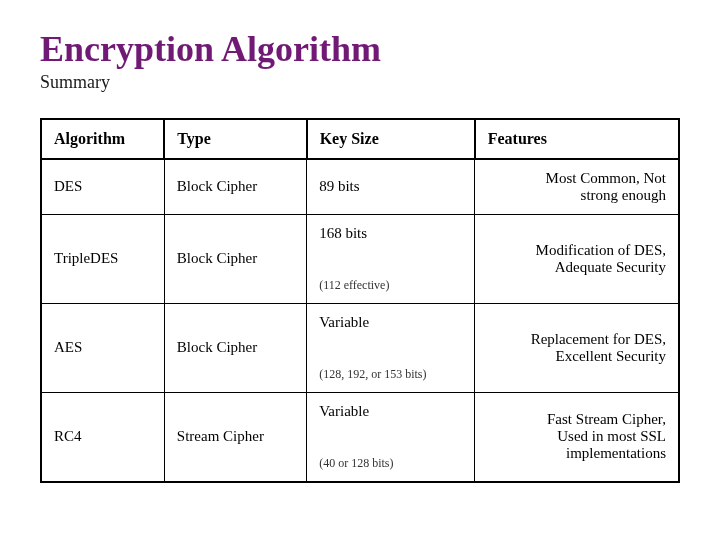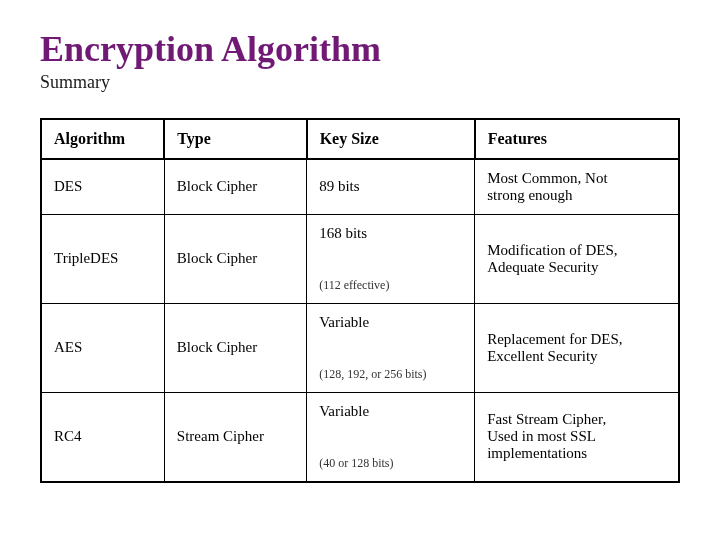--- a/index.html
+++ b/index.html
@@ -48,21 +48,21 @@
       background: #fff;
     }
 
     tbody tr td {
       border: 1px solid #000;
       padding: 10px 12px;
       vertical-align: middle;
     }
 
     .features-cell {
-      text-align: left;
+      text-align: right;
     }
 
     .small-text {
       font-size: 12px;
       color: #333;
       display: block;
       margin-top: 36px;
     }
   </style>
 </head>
@@ -106,21 +106,21 @@
         <span>Adequate Security</span>
       </td>
     </tr>
 
 
     <tr>
       <td>AES</td>
       <td>Block Cipher</td>
       <td>
         <span>Variable</span><br>
-        <span class="small-text">(128, 192, or 256 bits)</span>
+        <span class="small-text">(128, 192, or 153 bits)</span>
       </td>
       <td class="features-cell">
         <span>Replacement for DES,</span><br>
         <span>Excellent Security</span>
       </td>
     </tr>
 
     <tr>
       <td>RC4</td>
       <td>Stream Cipher</td>

